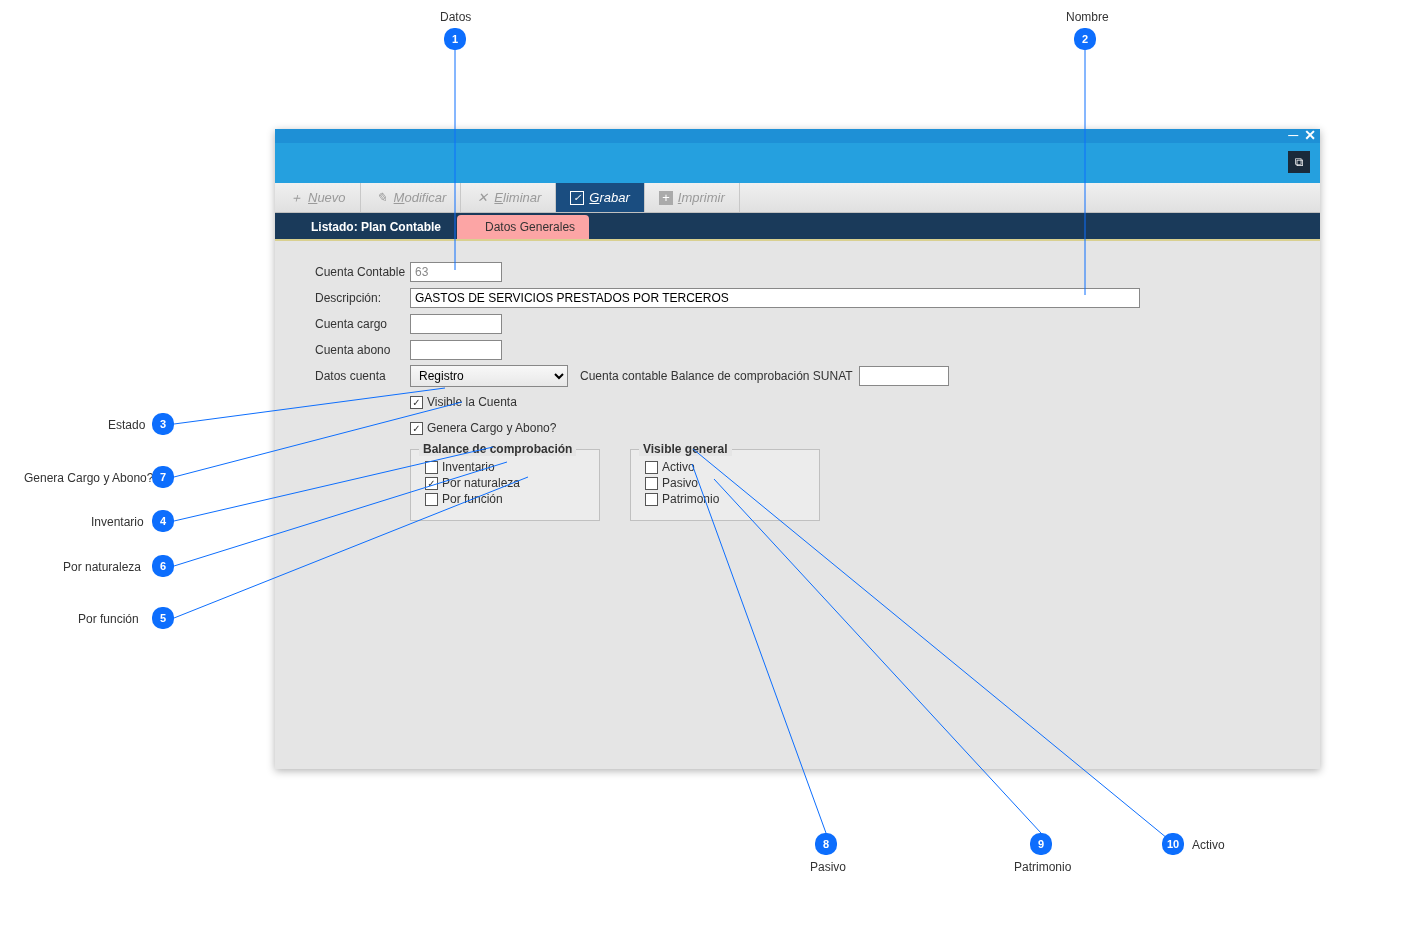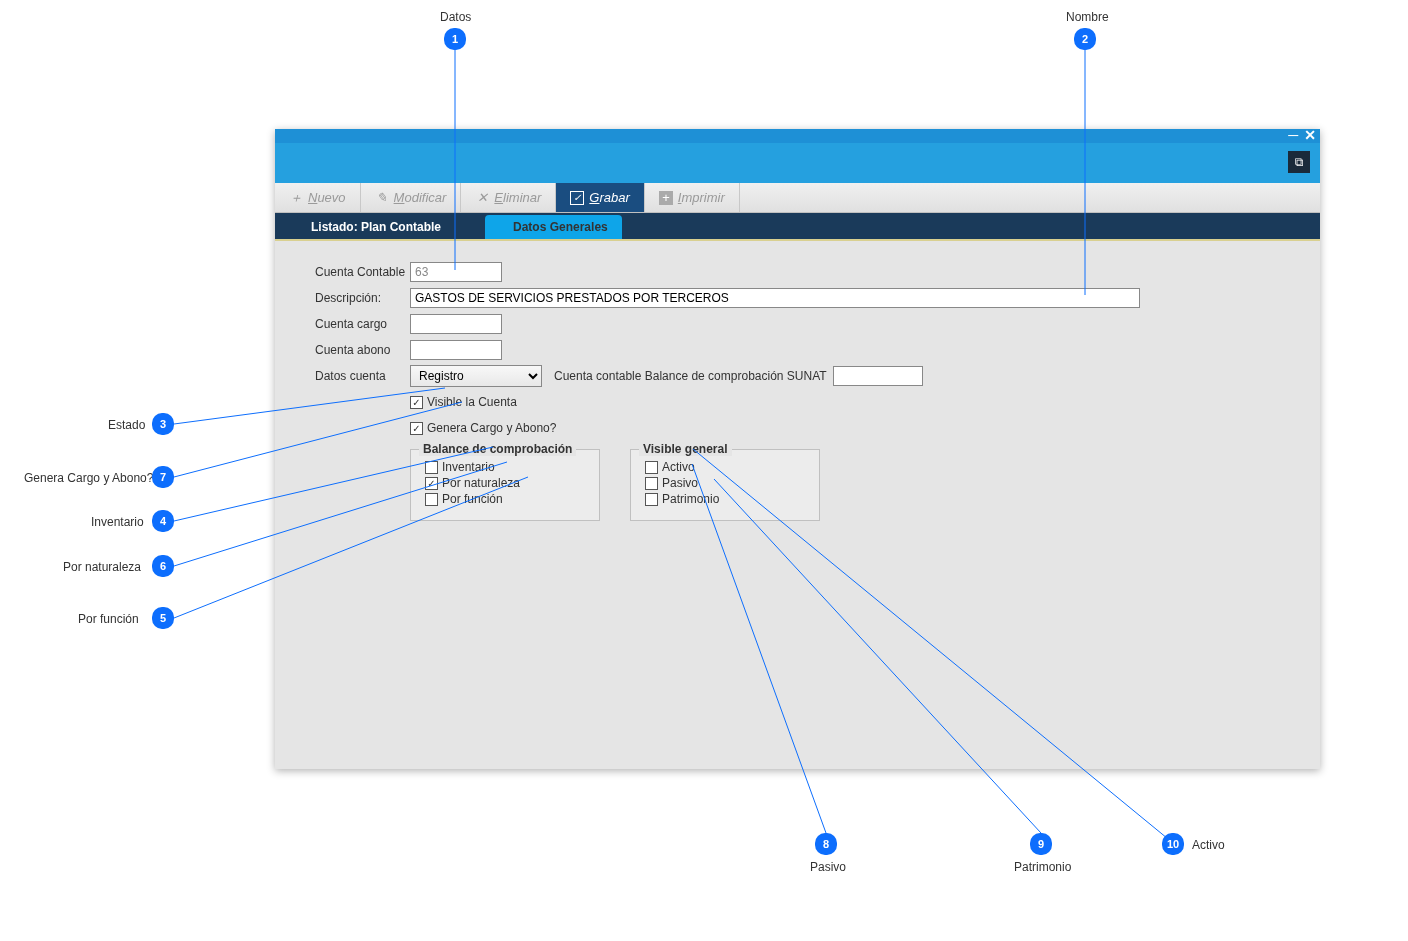--- a/index.html
+++ b/index.html
@@ -21,31 +21,31 @@
   
   
   .toolbar { height: 30px; background: linear-gradient(#f0f0f0,#e0e0e0); display: flex; align-items: stretch; border-bottom: 1px solid #c0c0c0; }
   .tool-btn { display: flex; align-items: center; gap: 5px; padding: 0 14px; border-right: 1px solid #c8c8c8; font-size: 13px; color: #666; font-style: italic; cursor: pointer; }
   .tool-btn.disabled { color: #9a9a9a; }
   .tool-btn.active { background: #1a4d80; color: #fff; }
   .tool-btn .t-icon { width: 14px; height: 14px; display: inline-flex; align-items: center; justify-content: center; }
   .tool-btn .ul { text-decoration: underline; }
   
   
-  .tabbar { height: 28px; background: #1a3a5a; display: flex; align-items: flex-end; padding-left: 22px; border-bottom: 2px solid #d9d090; gap: 28px; }
+  .tabbar { height: 28px; background: #1a3a5a; display: flex; align-items: flex-end; padding-left: 22px; border-bottom: 2px solid #d9d090; }
   .tab { height: 24px; padding: 0 14px; font-size: 12px; display: flex; align-items: center; border-top-left-radius: 4px; border-top-right-radius: 4px; margin-right: 2px; cursor: pointer; }
   .tab.inactive { background: #1a3a5a; color: #fff; font-weight: bold; }
-  .tab.active { background: #0ea5e9; color: #333; font-weight: bold; padding-left: 28px; }
+  .tab.active { background: #fca5a5; color: #333; font-weight: normal; padding-left: 28px; }
   
   
   .formarea { background: #e5e5e5; padding: 20px 40px; font-size: 12px; color: #333; }
   .frow { display: flex; align-items: center; margin-bottom: 4px; min-height: 22px; }
   .flabel { width: 95px; font-size: 12px; }
   .finput { height: 20px; border: 1px solid #888; background: #fff; padding: 0 4px; font-size: 12px; }
-  .fselect { height: 22px; width: 132px; border: 1px solid #888; background: linear-gradient(#f8f8f8,#e8e8e8); font-size: 12px; padding: 0 4px; }
+  .fselect { height: 22px; width: 158px; border: 1px solid #888; background: linear-gradient(#f8f8f8,#e8e8e8); font-size: 12px; padding: 0 4px; }
   .fcheck { display: flex; align-items: center; gap: 4px; cursor: pointer; }
   .fcheck .box { width: 13px; height: 13px; border: 1px solid #555; background: #fff; display: inline-flex; align-items: center; justify-content: center; font-size: 10px; color: #333; }
   .groupbox { border: 1px solid #c0c0c0; background: #ececec; padding: 10px 14px 14px 14px; position: relative; width: 190px; }
   .groupbox-title { position: absolute; top: -8px; left: 8px; background: #e5e5e5; padding: 0 4px; font-size: 12px; font-weight: bold; }
   .grouprow { display: flex; gap: 30px; margin-top: 10px; margin-left: 95px; }
 </style>
 </head>
 <body>
 
 <svg class="callout-lines">

